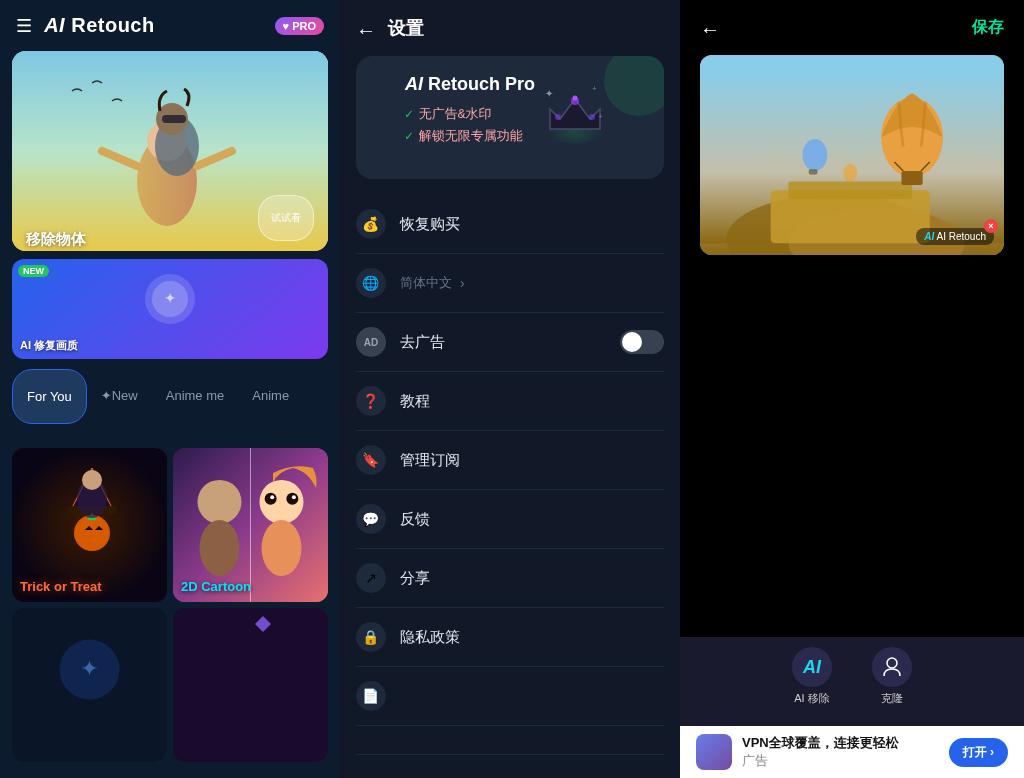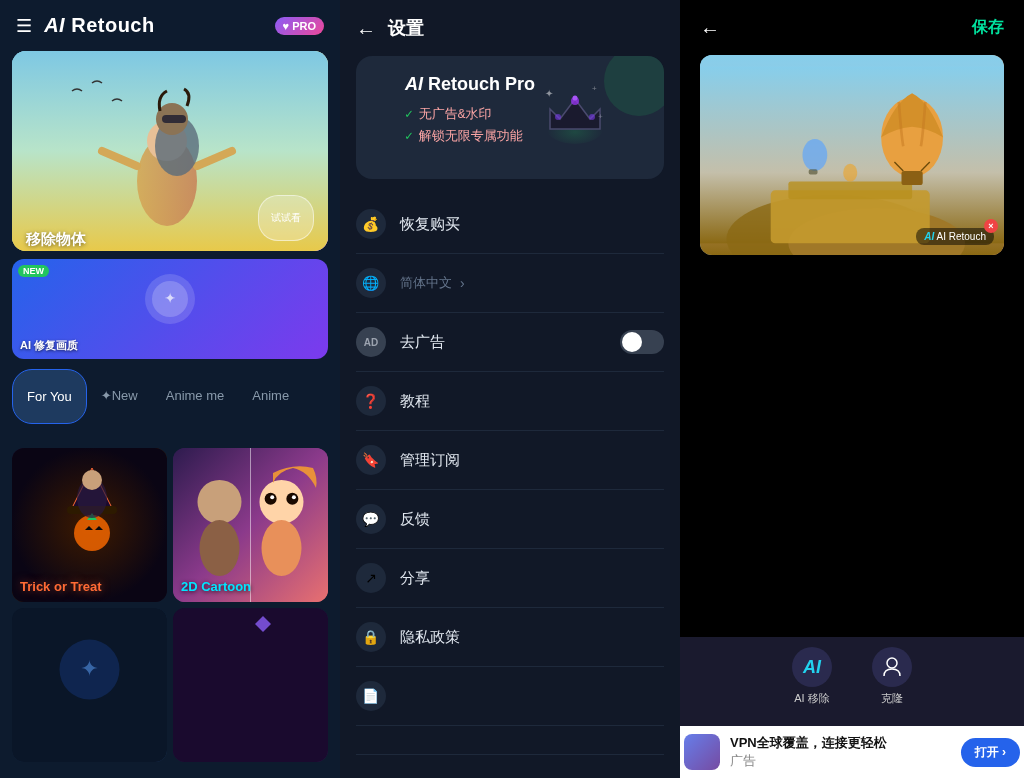--- a/index.html
+++ b/index.html
@@ -507,21 +507,21 @@
     .toolbar-item-label {
       color: #ccc;
       font-size: 11px;
     }
 
     
     .ad-banner {
       background: #fff;
       display: flex;
       align-items: center;
-      padding: 8px 4px;
+      padding: 8px 16px;
       gap: 10px;
     }
 
     .ad-icon {
       width: 36px;
       height: 36px;
       background: linear-gradient(135deg, #667eea, #764ba2);
       border-radius: 8px;
       flex-shrink: 0;
     }

